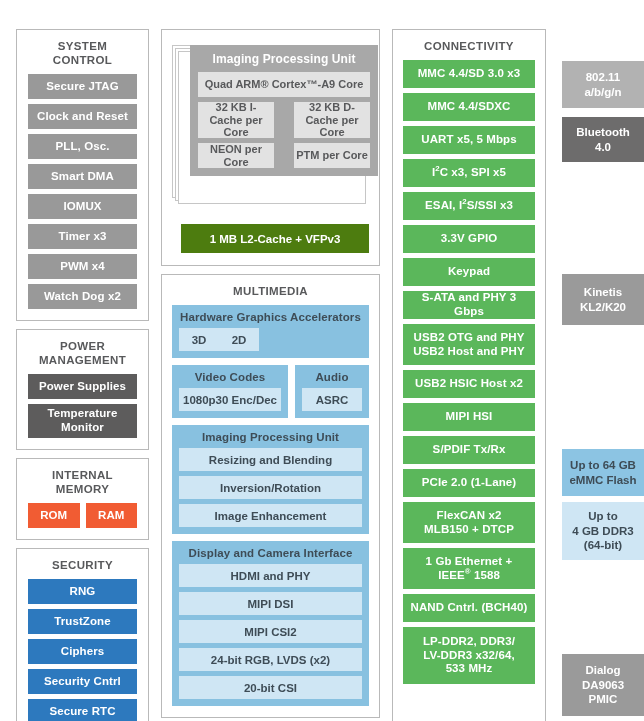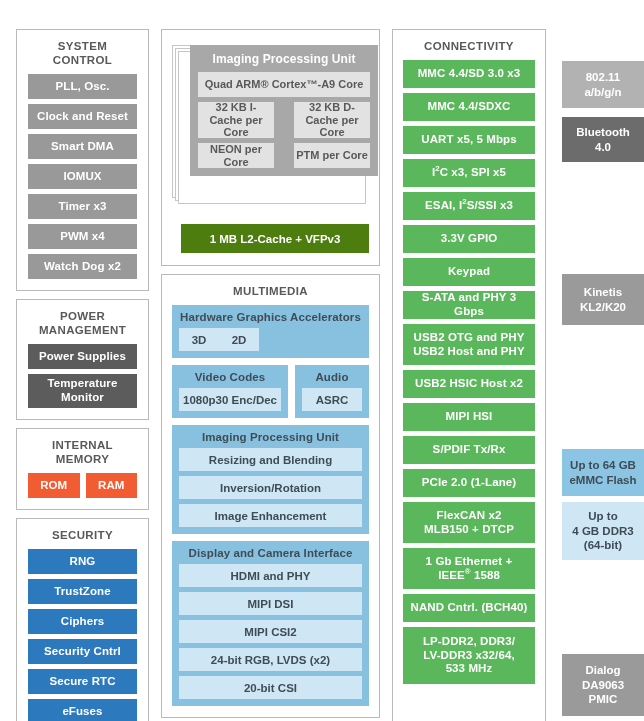--- a/index.html
+++ b/index.html
@@ -240,22 +240,23 @@
 </style>
 </head>
 <body>
 
 <div id="diagram">
 
   <div id="col-left">
 
     <div class="panel">
       <div class="panel-title">SYSTEM CONTROL</div>
+      <div class="blk gray">Secure JTAG</div>
+      <div class="blk gray">Clock and Reset</div>
       <div class="blk gray">PLL, Osc.</div>
-      <div class="blk gray">Clock and Reset</div>
       <div class="blk gray">Smart DMA</div>
       <div class="blk gray">IOMUX</div>
       <div class="blk gray">Timer x3</div>
       <div class="blk gray">PWM x4</div>
       <div class="blk gray">Watch Dog x2</div>
     </div>
 
     <div class="panel">
       <div class="panel-title">POWER MANAGEMENT</div>
       <div class="blk dgray">Power Supplies</div>

